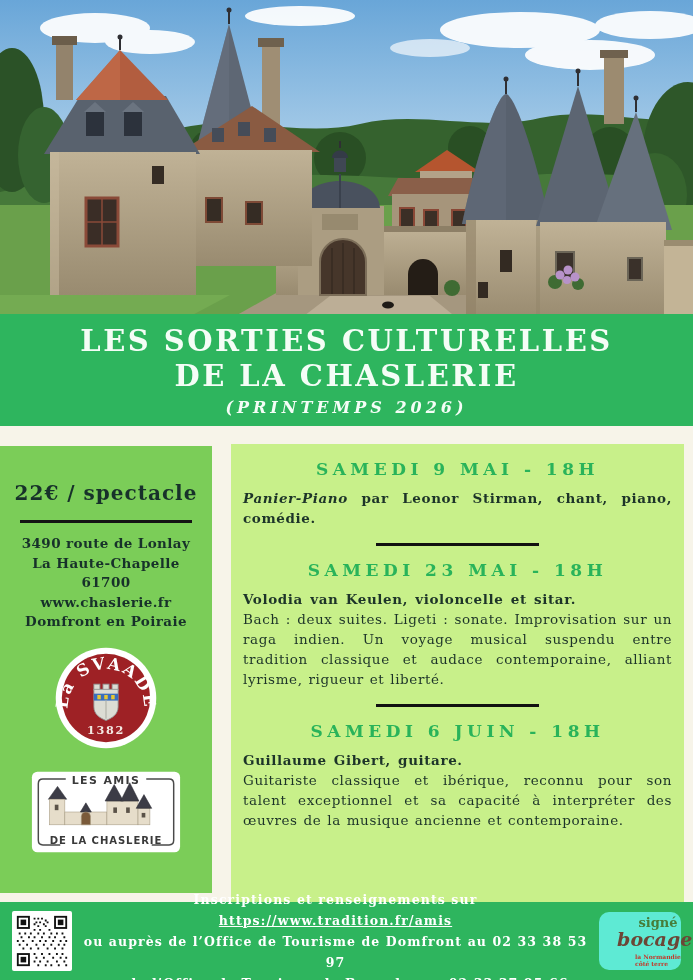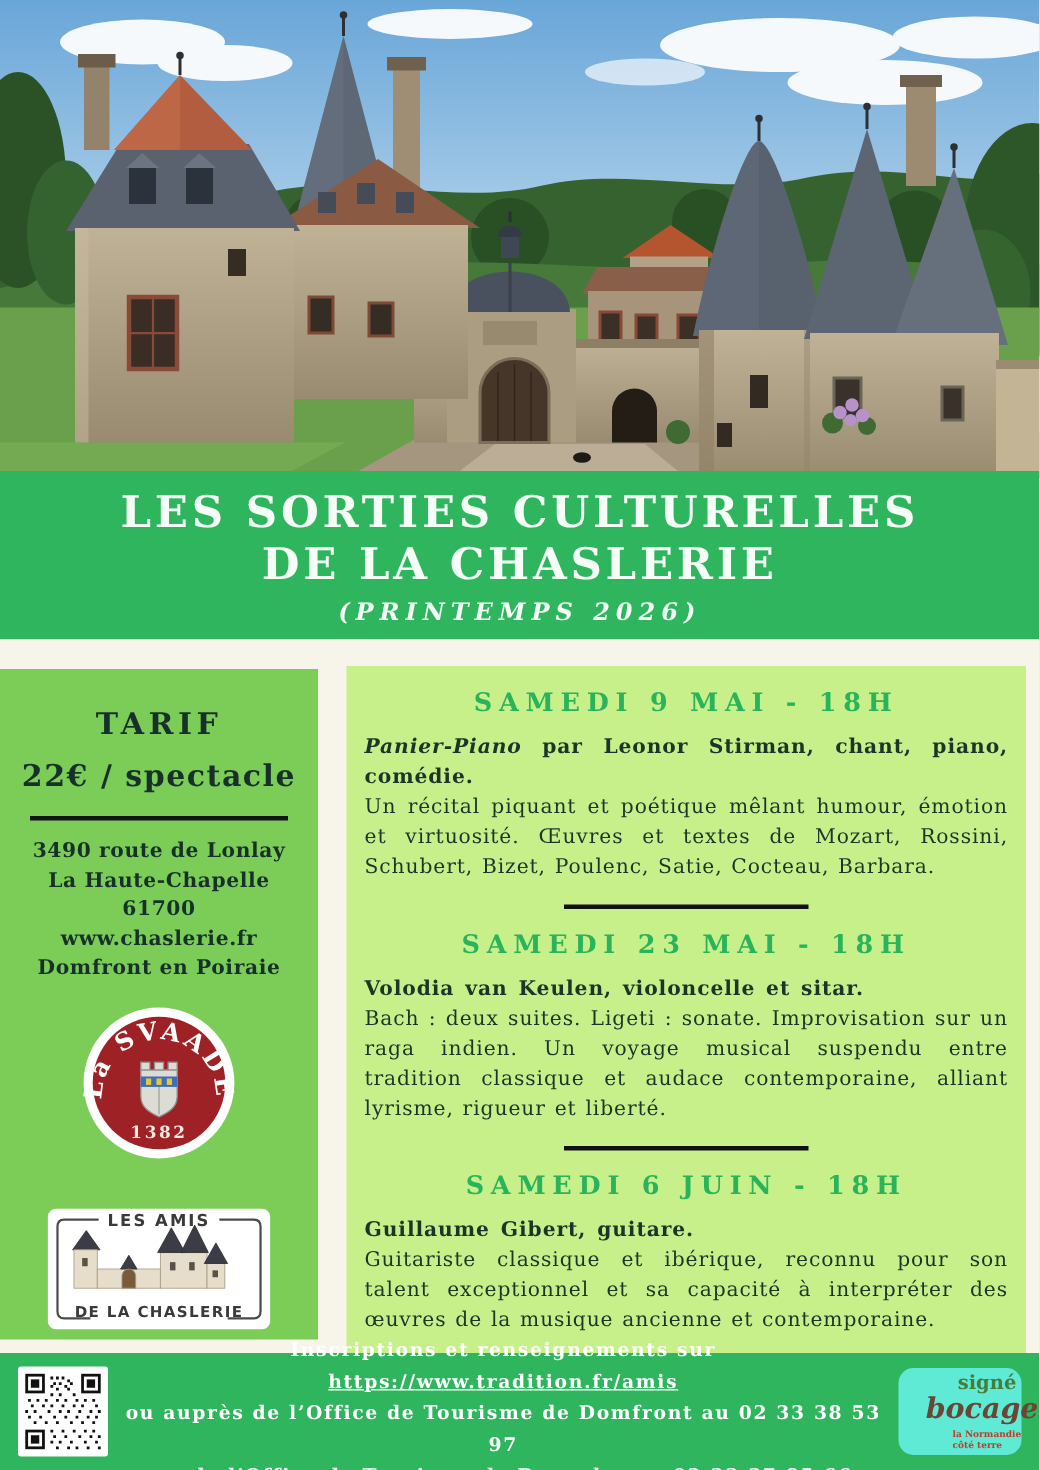--- a/index.html
+++ b/index.html
@@ -19,21 +19,21 @@
   .banner .sub { font-size:16px; font-style:italic; font-weight:600; letter-spacing:4px; margin-top:4px; }
 
   
   .sidebar { position:absolute; top:446px; left:0; width:212px; height:447px;
              background:#7bcd58; color:#17312a; text-align:center; padding-top:24px; }
   .tarif-label { font-size:20px; font-weight:600; letter-spacing:3px; }
   .tarif-value { font-size:20px; font-weight:600; letter-spacing:1px; margin-top:11px; }
   .side-rule { width:172px; height:3px; background:#141414; border:0; margin:15px auto 11px; }
   .addr { font-size:13.5px; font-weight:600; line-height:19.5px; letter-spacing:0.4px; }
   .badge-wrap { margin-top:14px; }
-  .amis-wrap { margin-top:26px; }
+  .amis-wrap { margin-top:16px; }
 
   
   .events { position:absolute; top:444px; left:231px; width:453px; height:578px;
             background:#c8f08a; color:#1d3429; padding:6px 12px 0; }
   .event-heading { text-align:center; color:#29b35a; font-size:17px; font-weight:700;
                    letter-spacing:4.5px; margin:9px 0 9px; }
   .event-title { font-size:13.5px; font-weight:700; line-height:20px; text-align:justify;
                  letter-spacing:0.6px; word-spacing:2px; }
   .event-title em { font-style:italic; }
   .event-desc { font-size:13.5px; line-height:20px; text-align:justify;
@@ -213,21 +213,20 @@
     </svg>
   </div>
 
   <div class="banner">
     <div class="t1">LES SORTIES CULTURELLES</div>
     <div class="t2">DE LA CHASLERIE</div>
     <div class="sub">(PRINTEMPS 2026)</div>
   </div>
 
   <div class="sidebar">
-    <div class="tarif-label">TARIF</div>
     <div class="tarif-value">22€ / spectacle</div>
     <hr class="side-rule">
     <p class="addr">3490 route de Lonlay</p>
     <p class="addr">La Haute-Chapelle</p>
     <p class="addr">61700</p>
     <p class="addr">www.chaslerie.fr</p>
     <p class="addr">Domfront en Poiraie</p>
 
     <div class="badge-wrap">
       <svg width="104" height="104" viewBox="0 0 120 120">
@@ -286,21 +285,20 @@
         <text x="82" y="80" text-anchor="middle" font-family="DejaVu Sans, sans-serif" font-size="11" font-weight="700" fill="#3a3a3a" letter-spacing="1">DE LA CHASLERIE</text>
       </svg>
     </div>
   </div>
 
   <div class="events">
 
     <div>
       <h2 class="event-heading">SAMEDI 9 MAI - 18H</h2>
       <p class="event-title"><em>Panier-Piano</em><span> par Leonor Stirman, chant, piano, comédie.</span></p>
-      <p class="event-desc">Un récital piquant et poétique mêlant humour, émotion et virtuosité. Œuvres et textes de Mozart, Rossini, Schubert, Bizet, Poulenc, Satie, Cocteau, Barbara.</p>
     </div>
 
     <hr class="event-rule">
 
     <div>
       <h2 class="event-heading">SAMEDI 23 MAI - 18H</h2>
       <p class="event-title"><em></em><span>Volodia van Keulen, violoncelle et sitar.</span></p>
       <p class="event-desc">Bach : deux suites. Ligeti : sonate. Improvisation sur un raga indien. Un voyage musical suspendu entre tradition classique et audace contemporaine, alliant lyrisme, rigueur et liberté.</p>
     </div>
 

